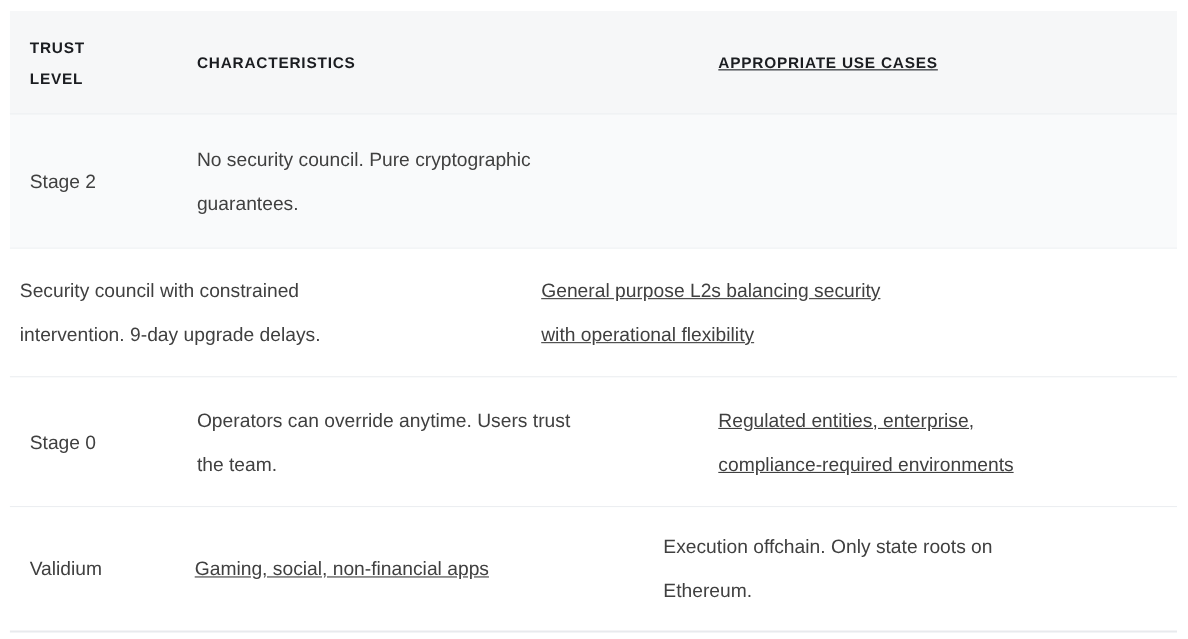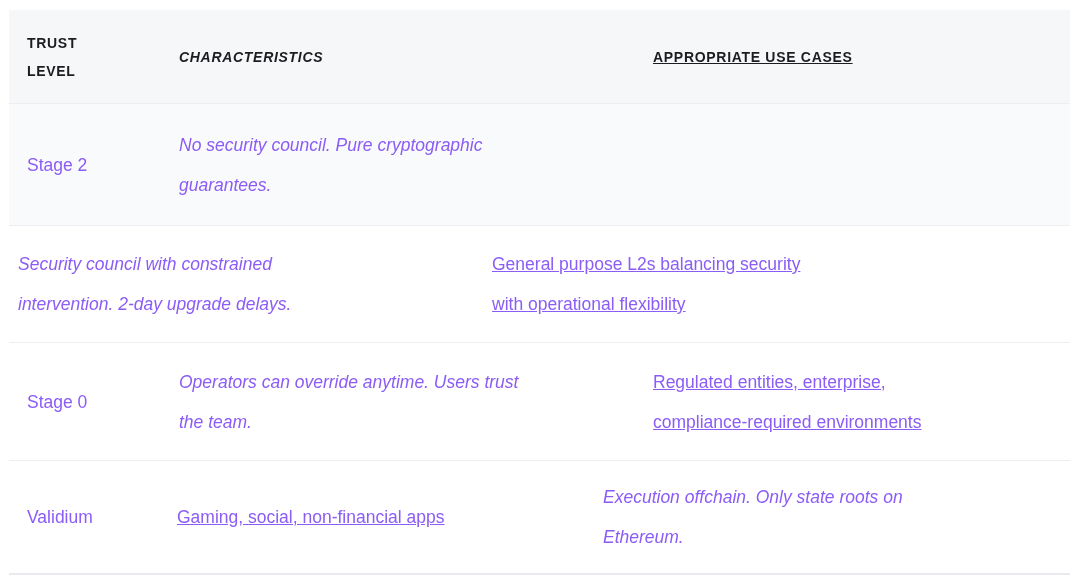--- a/index.html
+++ b/index.html
@@ -33,37 +33,37 @@
   .trow {
     border-top: 1px solid #eceef1;
     background: #ffffff;
   }
   .row-0 { height: 121px; background: #f9fafb; }
   .row-1 { height: 116px; }
   .row-2 { height: 117px; }
   .row-3 { height: 112px; }
 
   .col1 { width: 161px; padding-left: 18px; box-sizing: border-box; flex: none; }
-  .col2 { width: 476px; padding-left: 9px;  box-sizing: border-box; flex: none; font-style: italic; }
+  .col2 { width: 476px; padding-left: 9px;  box-sizing: border-box; flex: none; }
   .col3 { flex: 1;      padding-left: 7px;  box-sizing: border-box; text-decoration: underline; }
 
   .th {
     display: flex;
     align-items: center;
     font-size: 14px;
     font-weight: 700;
     letter-spacing: 0.7px;
     color: #1b1d21;
     line-height: 28px;
   }
   .td {
     display: flex;
     align-items: center;
     font-size: 17.5px;
-    color: #8b5cf6;
+    color: #404040;
   }
   .cell-text {
     white-space: pre-line;
     line-height: 40px;
   }
   .stage-text {
     line-height: 24px;
   }
   .th-text {
     white-space: pre-line;
@@ -94,21 +94,21 @@
       </div>
       <div class="td col2">
         <span class="cell-text">No security council. Pure cryptographic
 guarantees.</span>
       </div>
     </div>
 
     <div class="trow row-1">
       <div class="td col2">
         <span class="cell-text">Security council with constrained
-intervention. 2-day upgrade delays.</span>
+intervention. 9-day upgrade delays.</span>
       </div>
       <div class="td col3">
         <span class="cell-text">General purpose L2s balancing security
 with operational flexibility</span>
       </div>
     </div>
 
     <div class="trow row-2">
       <div class="td col1">
         <span class="stage-text">Stage 0</span>

